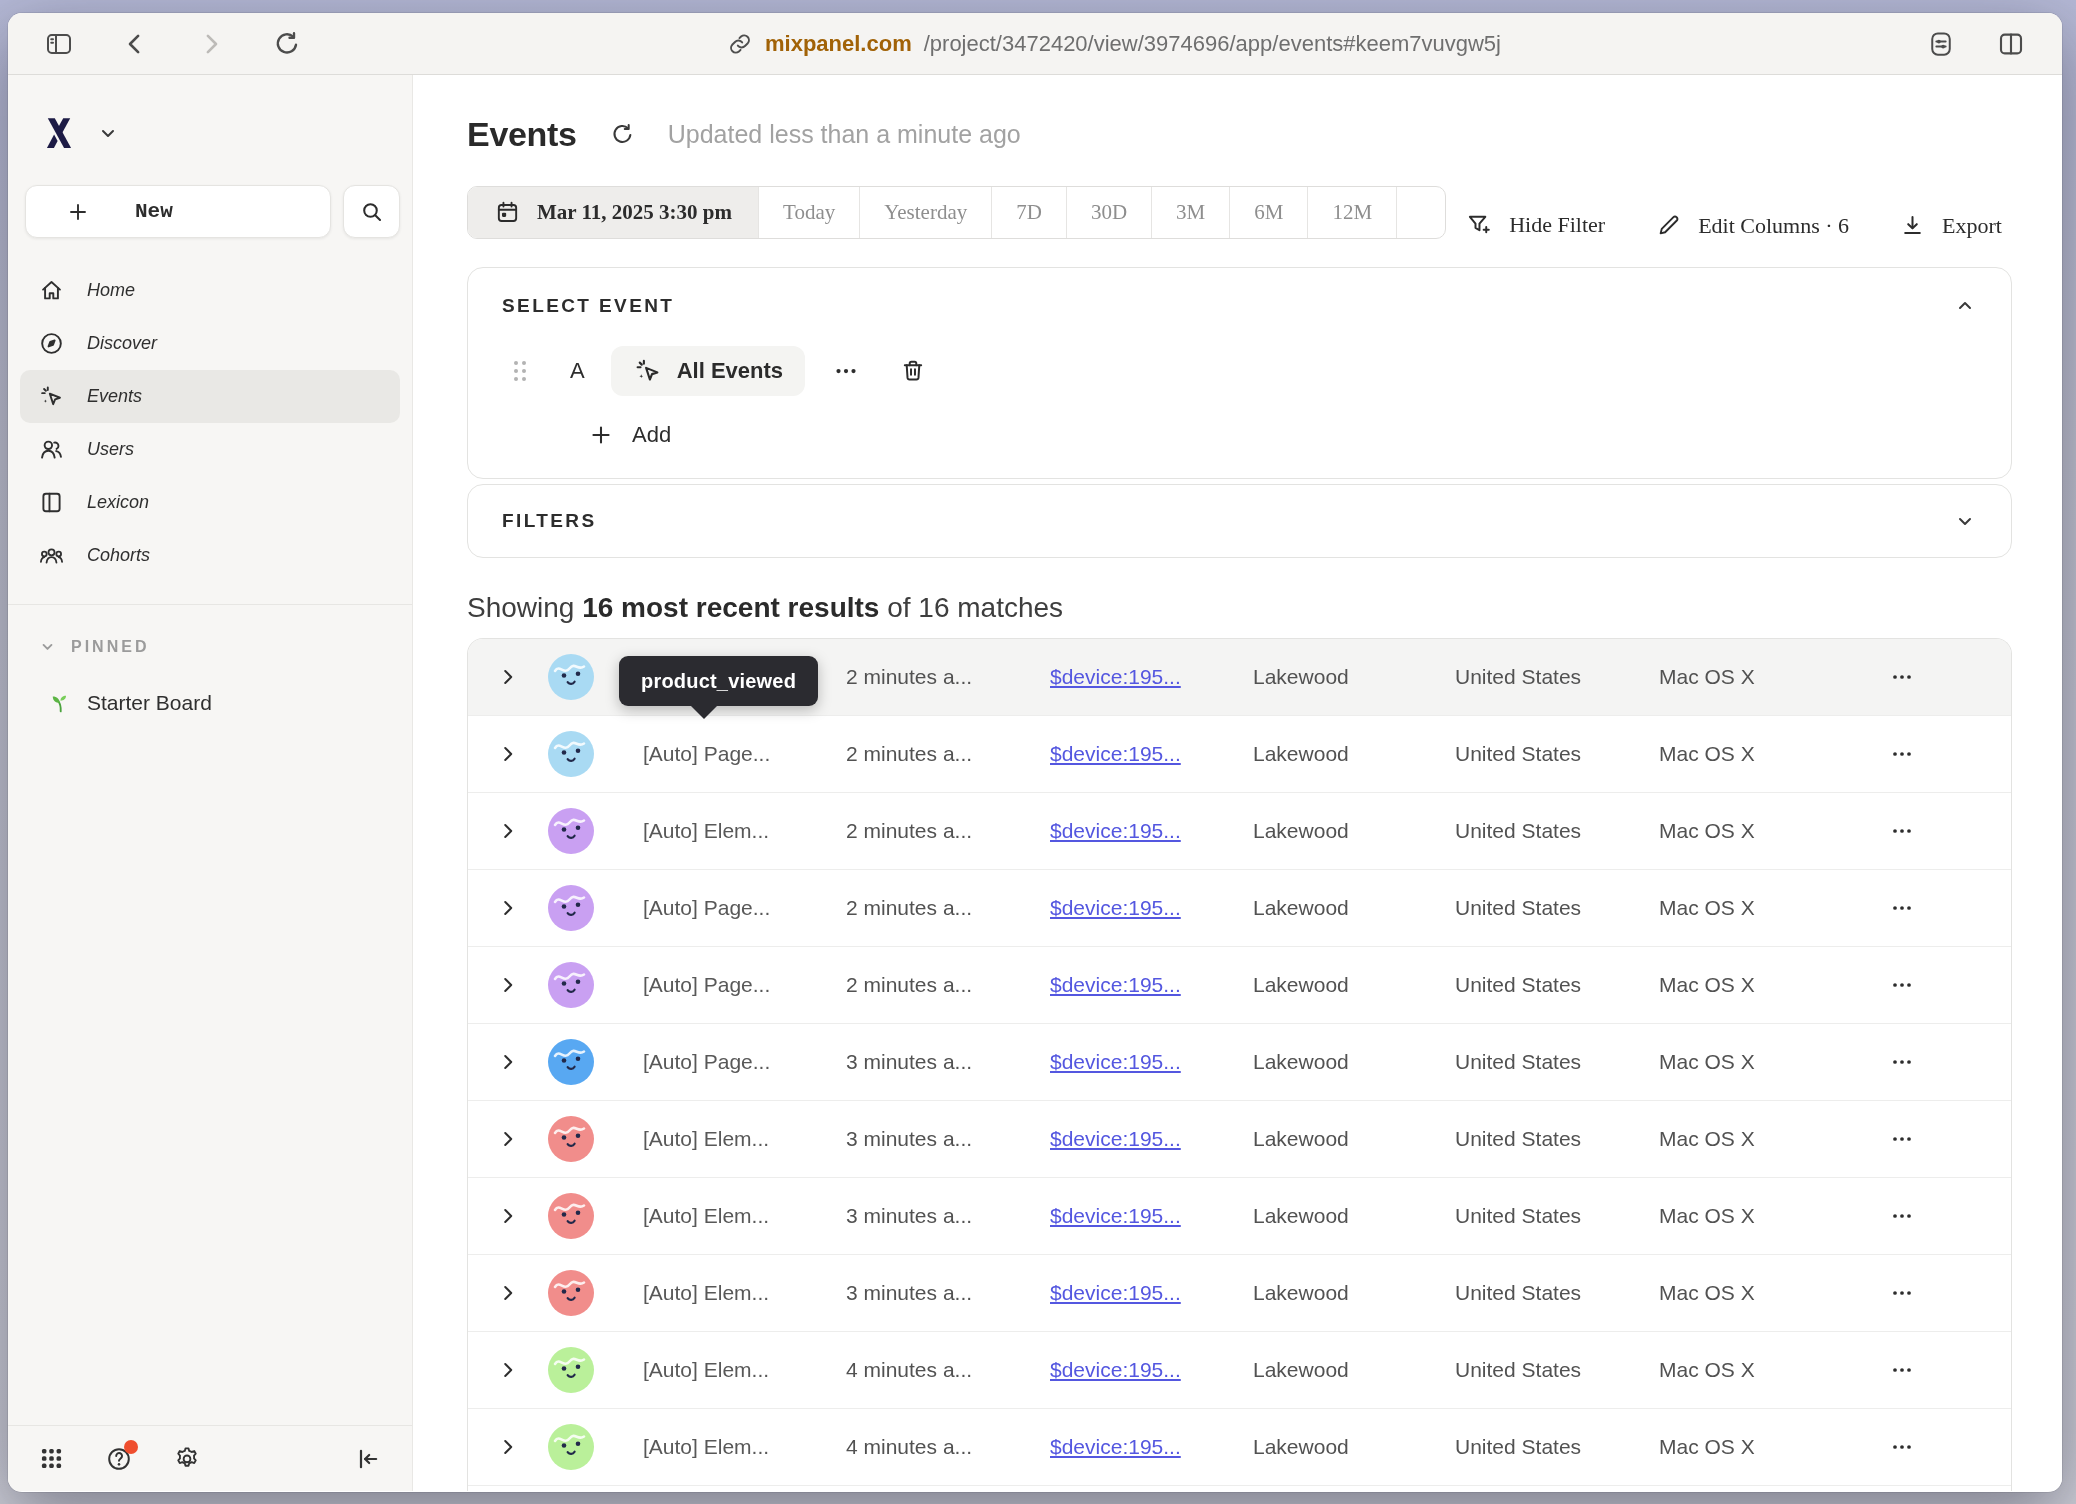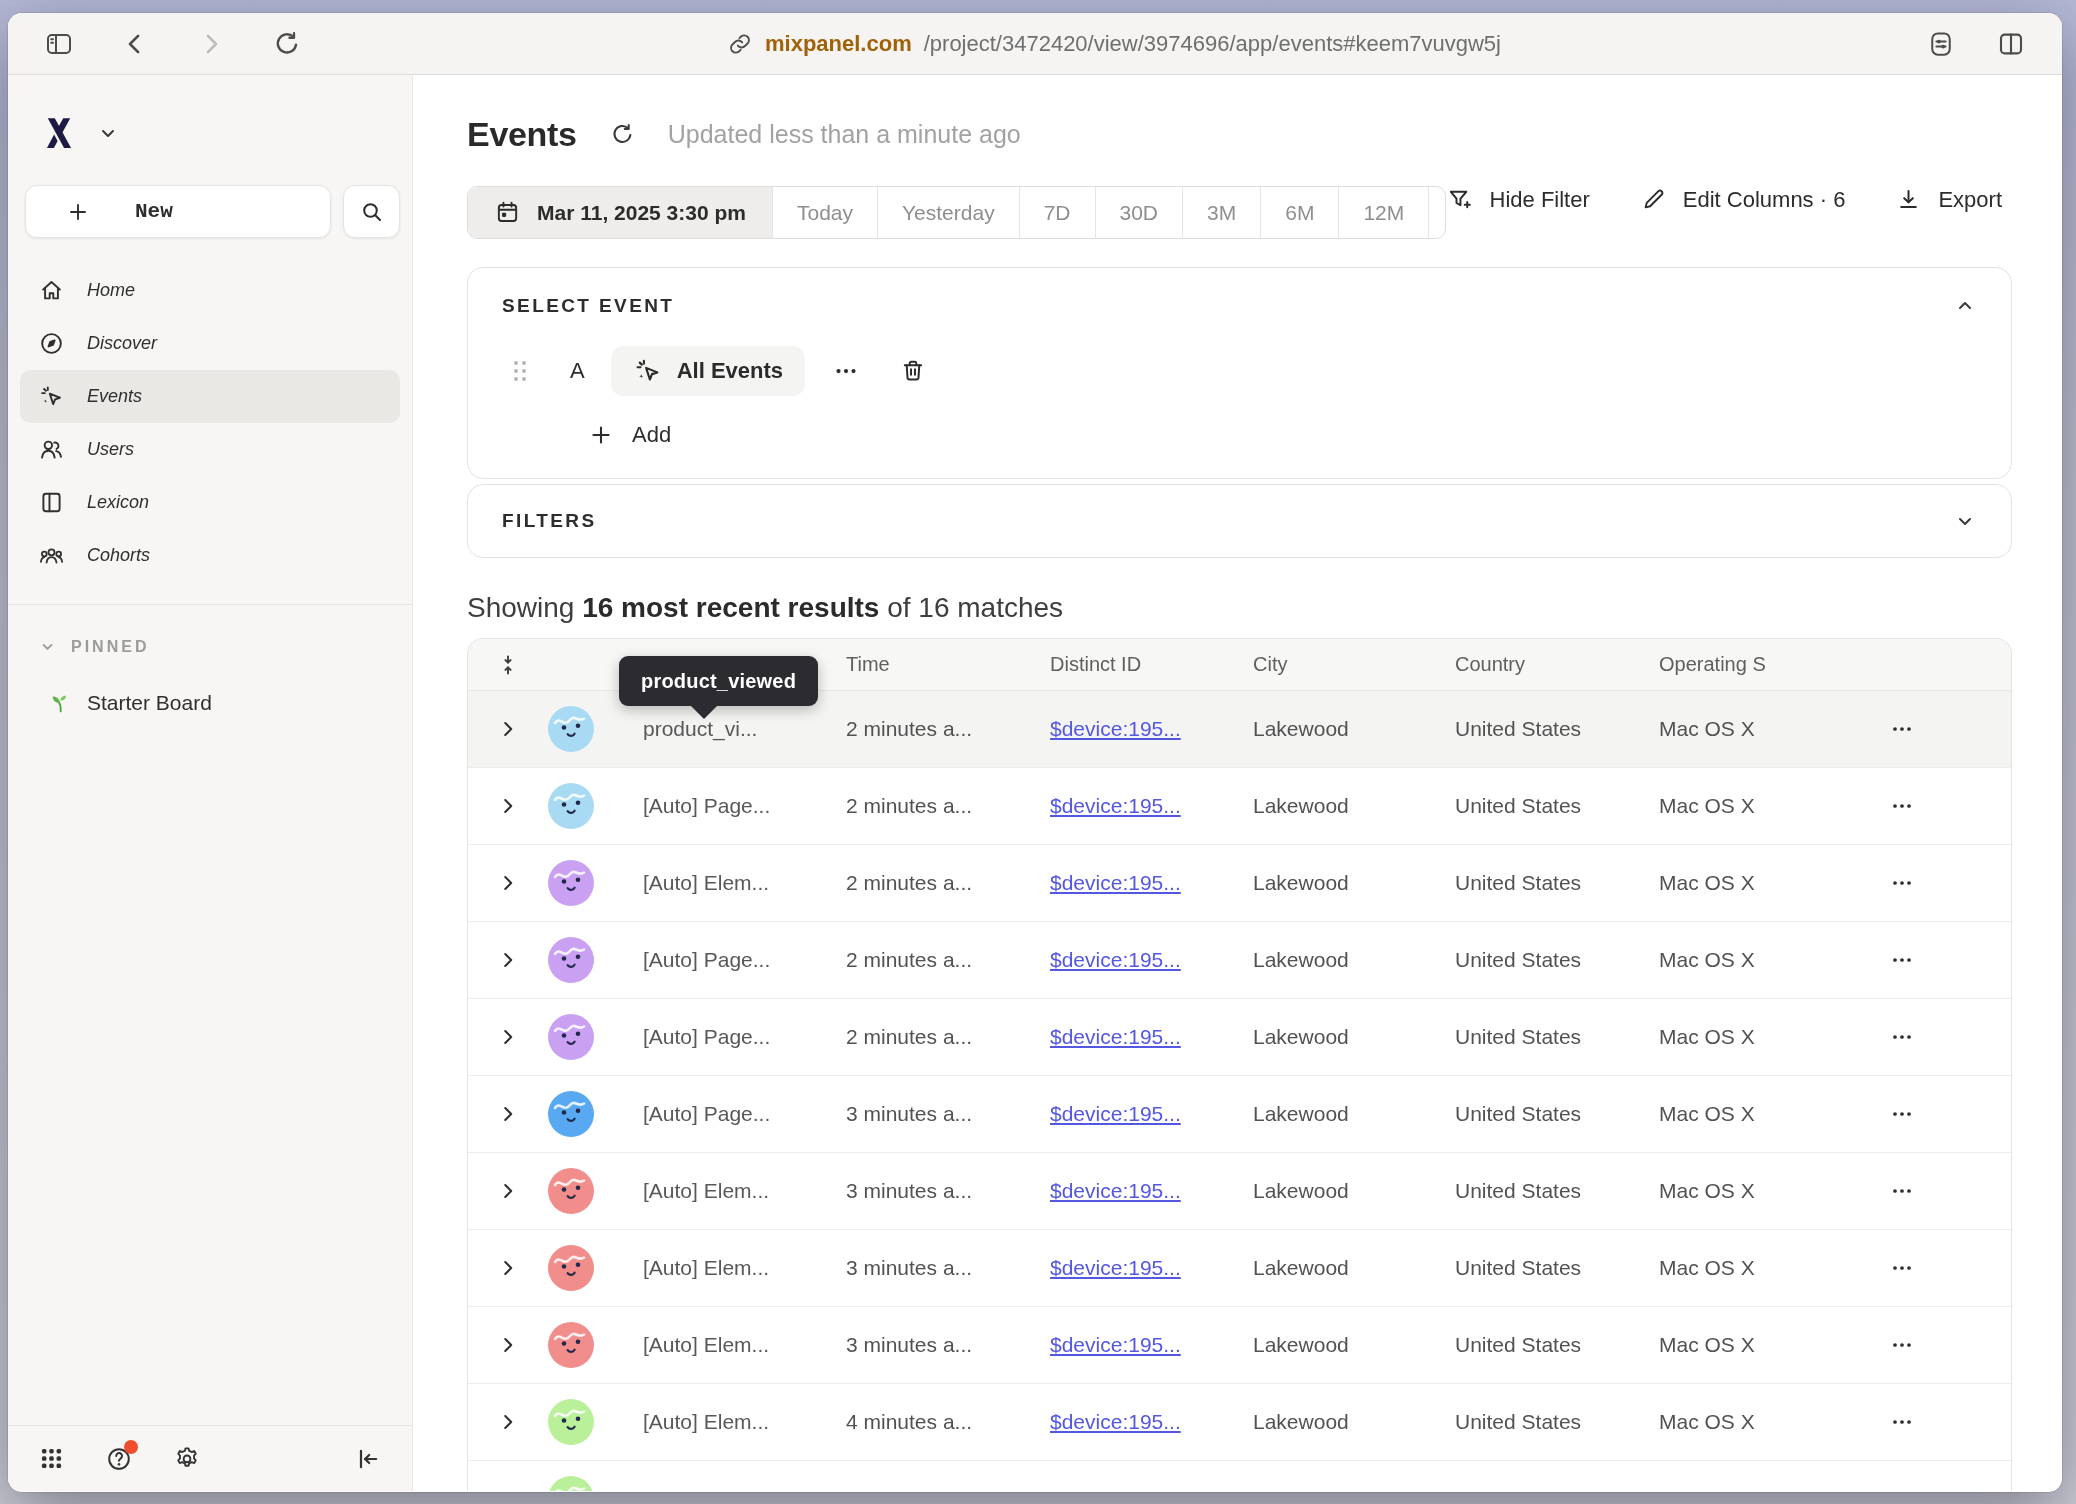--- a/index.html
+++ b/index.html
@@ -54,21 +54,21 @@
   .red-dot { position:absolute; right:-5px; top:-5px; width:14px; height:14px; border-radius:50%; background:#ef4e2e; }
   .foot-btn { cursor:pointer; display:flex; }
 
   
   .page-head { display:flex; align-items:center; margin:40px 0 0 54px; gap:32px; }
   .page-title { font-size:34px; font-weight:700; color:#2a2a2a; letter-spacing:-.3px; }
   .updated { font-size:25px; color:#a2a2a2; }
   .refresh-btn { color:#3a3a3a; cursor:pointer; display:flex; }
 
   
-  .filter-row { display:flex; align-items:flex-start; margin:32px 60px 0 54px; }
+  .filter-row { display:flex; align-items:flex-end; margin:32px 60px 0 54px;font-family:Liberation Serif, serif; }
   .date-control { display:flex; align-items:stretch; height:53px; border:1px solid #dedddb; border-radius:10px; overflow:hidden; background:#fff; }
   .seg { display:flex; align-items:center; padding:0 24px; font-size:21px; font-weight:500; color:#8e8e8e; border-left:1px solid #e6e5e3; cursor:pointer; white-space:nowrap; }
   .seg-date { display:flex; align-items:center; gap:16px; background:#eeedeb; border-left:none; padding:0 26px; cursor:pointer; }
   .seg-date .dtxt { font-size:21px; font-weight:600; color:#2c2c2c; white-space:nowrap; }
   .seg.xtd { gap:10px; }
   .fr-spacer { flex:1; }
   .tool-btn { display:flex; align-items:center; gap:16px; font-size:22px; font-weight:500; color:#2c2c2c; cursor:pointer; white-space:nowrap; }
   .tool-btn + .tool-btn { margin-left:50px; }
 
   
@@ -430,38 +430,20 @@
           <div class="chev">
             <svg class="ic" width="24" height="24" viewBox="0 0 24 24" fill="none" stroke="currentColor" stroke-width="2" stroke-linecap="round" stroke-linejoin="round">
                 <path d="m7 10 5 5 5-5"></path>
               </svg>
           </div>
         </section>
 
         <div class="showing"><span>Showing </span><b>16 most recent results</b><span> of 16 matches</span></div>
 
         <section class="table-card">
-          <div class="tgrid thead">
-            <div class="th th-expander">
-              <svg class="ic" width="24" height="24" viewBox="0 0 24 24" fill="none" stroke="currentColor" stroke-width="1.9" stroke-linecap="round" stroke-linejoin="round">
-                  <path d="M12 3.5v6"></path>
-                  <path d="m9.4 7.1 2.6 2.6 2.6-2.6"></path>
-                  <path d="M12 20.5v-6"></path>
-                  <path d="m9.4 16.9 2.6-2.6 2.6 2.6"></path>
-                </svg>
-            </div>
-            <div class="th"></div>
-            <div class="th"></div>
-            <div class="th">Time</div>
-            <div class="th">Distinct ID</div>
-            <div class="th">City</div>
-            <div class="th">Country</div>
-            <div class="th">Operating S</div>
-            <div class="th"></div>
-          </div>
           <div id="table-body">
               <div class="tgrid trow hover">
     <div class="td td-chevron">
       <svg class="ic" width="22" height="22" viewBox="0 0 24 24" fill="none" stroke="currentColor" stroke-width="2.2" stroke-linecap="round" stroke-linejoin="round">
                     <path d="m9 5.5 6.5 6.5L9 18.5"></path>
                   </svg>
     </div>
     <div class="td">
       <div class="avatar" style="background: rgb(169, 218, 243);">
         <svg width="46" height="46" viewBox="0 0 46 46" fill="none">

